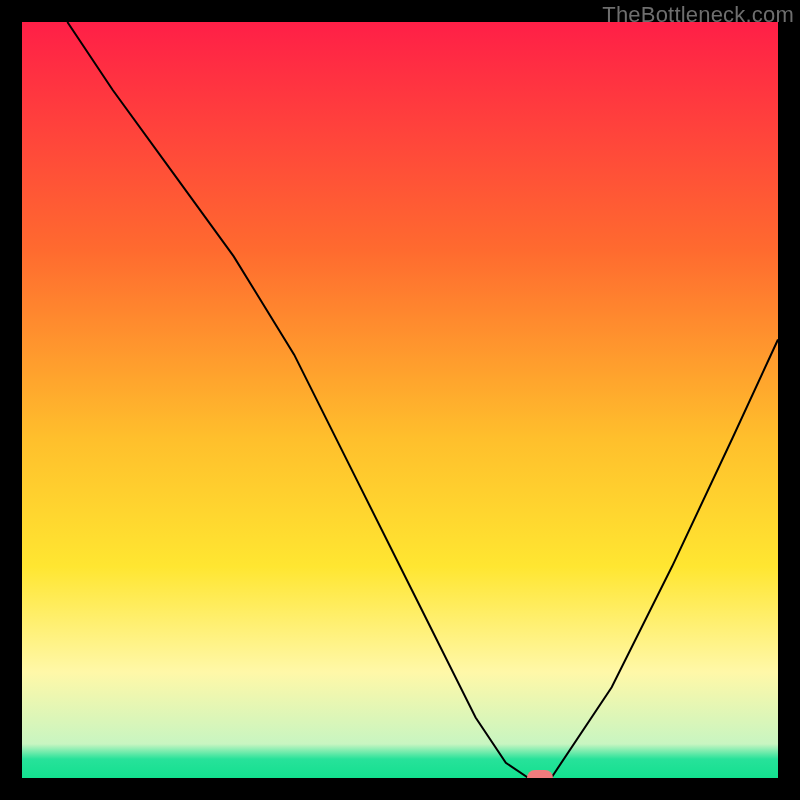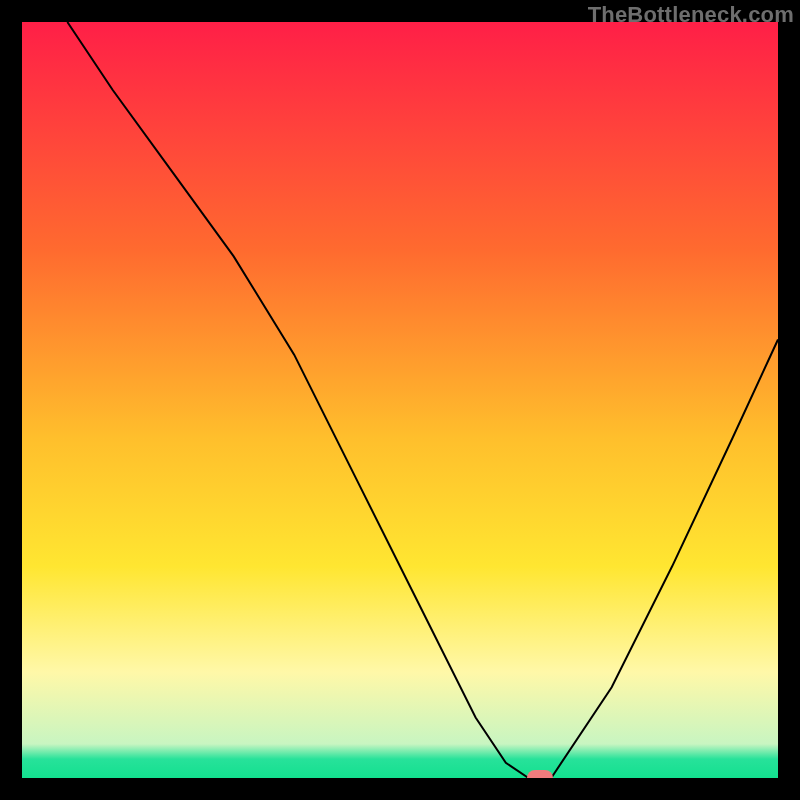--- a/index.html
+++ b/index.html
@@ -15,21 +15,21 @@
     width: 800px;
     height: 800px;
     background: #000;
   }
   .watermark {
     position: absolute;
     top: 2px;
     right: 6px;
     color: #6e6e6e;
     font-size: 22px;
-    font-weight: 700;
+    font-weight: 400;
     letter-spacing: 0.2px;
     z-index: 20;
   }
   .plot-area {
     position: absolute;
     left: 22px;
     top: 22px;
     width: 756px;
     height: 756px;
     overflow: hidden;

